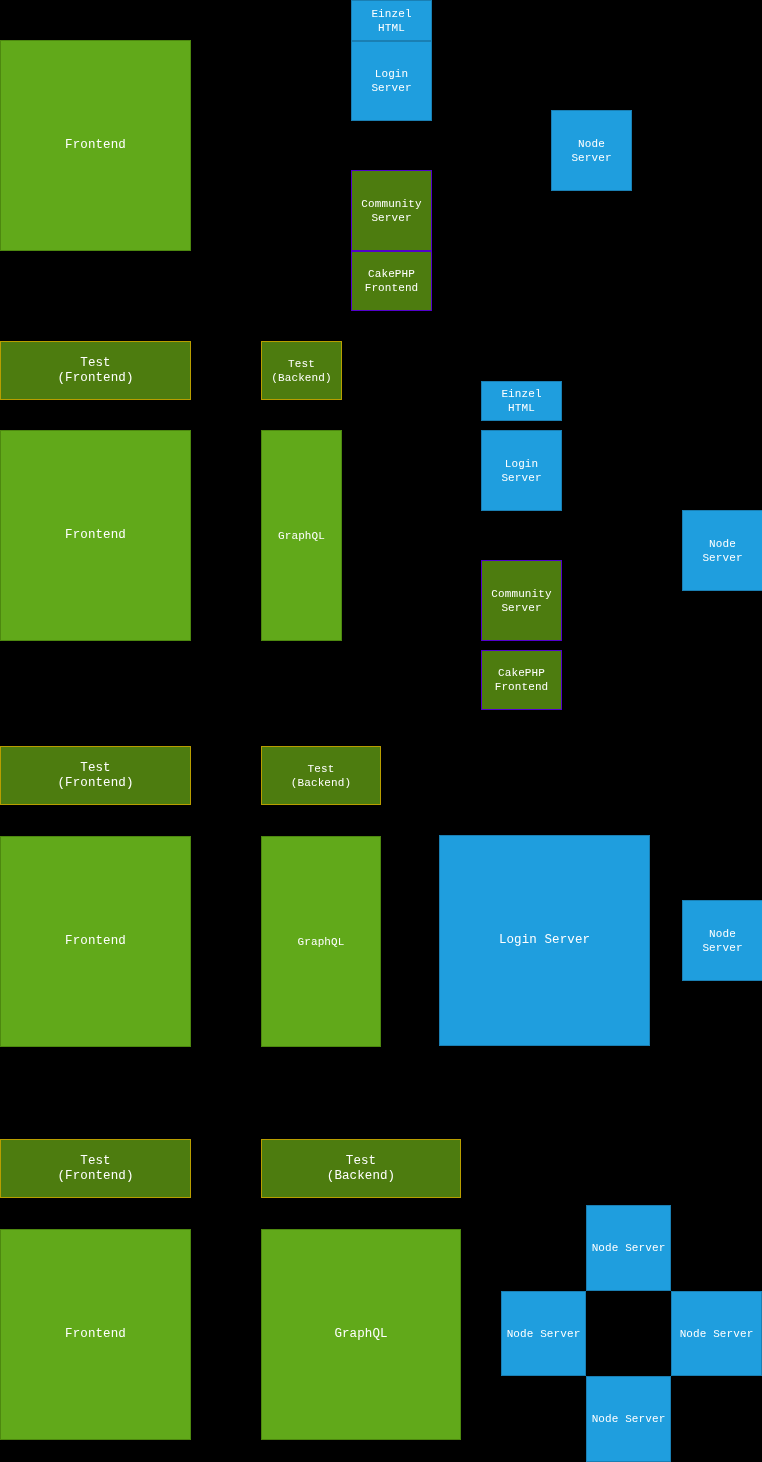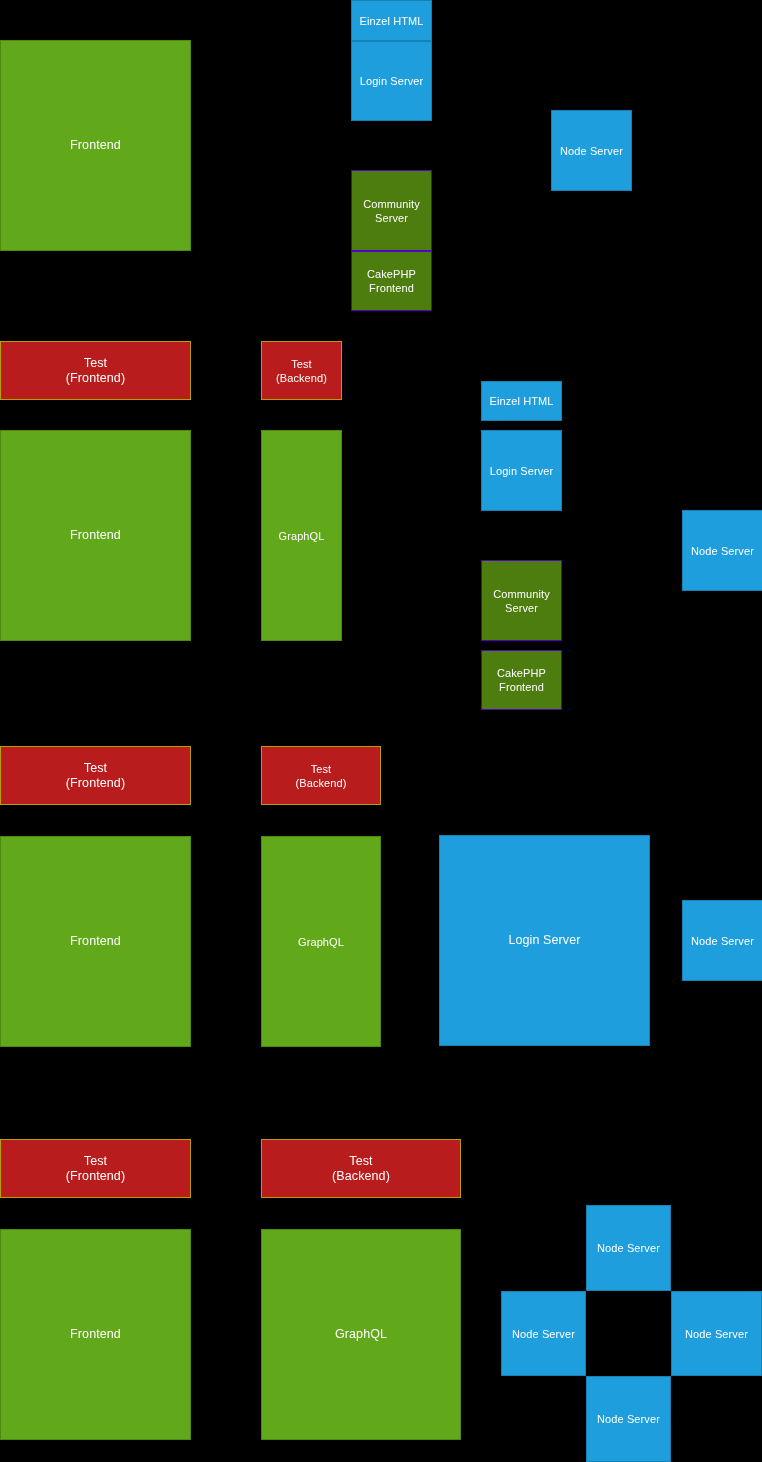--- a/index.html
+++ b/index.html
@@ -28,23 +28,24 @@
     font-size: 11px;
     line-height: 14px;
     letter-spacing: 0.1px;
     white-space: pre-line;
     overflow: hidden;
   }
   .node .label {
     display: block;
     padding: 0 3px;
     white-space: pre-line;
+    font-family: Liberation Mono, monospace;
   }
   .green  { background: #61a91a; border: 1px solid #4d880f; }
-  .gold   { background: #b91c1c; border: 1px solid #b89e00; }
+  .gold   { background: #4d7c0f; border: 1px solid #b89e00; }
   .blue   { background: #1f9ede; border: 1px solid #1a7fb3; }
   .purple { background: #4d7c0f; border: 1px solid #5200cc; }
   .fs13 { font-size: 12.5px; line-height: 15px; }
   .fs11 { font-size: 11px; line-height: 14px; }
 </style>
 </head>
 <body>
 
 <div id="canvas" style="background: rgb(0, 0, 0);">
     <div style="position: absolute; left: 0px; top: 0px; width: 100%; height: 100%;">

